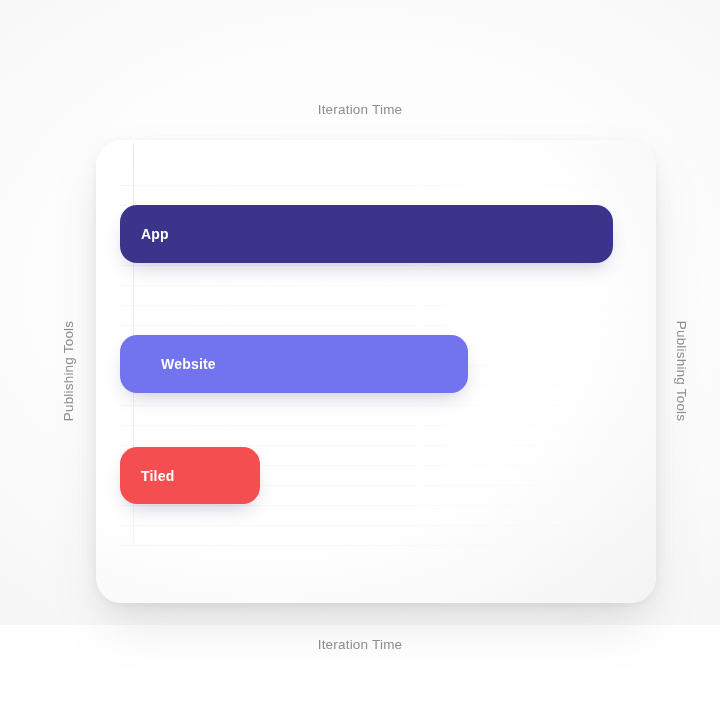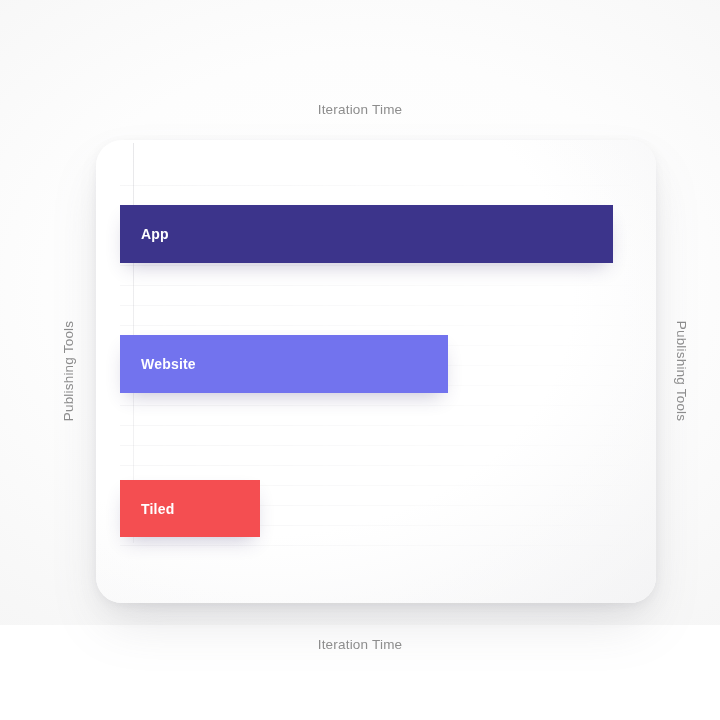--- a/index.html
+++ b/index.html
@@ -109,21 +109,21 @@
     top: -42px;
     width: 1px;
     height: 400px;
     background: linear-gradient(to bottom, rgba(150,150,160,0.22), rgba(150,150,160,0.10));
   }
 
   
   .bar {
     position: absolute;
     left: 120px;
-    border-radius: 0;
+    border-radius: 17px;
     display: flex;
     align-items: center;
     box-shadow: 0 9px 20px -7px rgba(60,50,110,0.30);
   }
   .bar-label {
     color: #ffffff;
     font-size: 14px;
     font-weight: 600;
     letter-spacing: 0.2px;
     margin-left: 21px;
@@ -152,23 +152,23 @@
       <div id="grid-axis-line"></div>
     </div>
 
     <div id="card-vignette"></div>
   </div>
 
   <div class="bar" id="bar-app" style="width: 493px; background: rgb(60, 52, 139);">
     <span class="bar-label">App</span>
   </div>
 
-  <div class="bar" id="bar-website" style="width: 328px; background: rgb(114, 115, 238);">
+  <div class="bar" id="bar-website" style="width: 328px; background: rgb(114, 115, 238); padding-left: 20px;">
     <span class="bar-label">Website</span>
   </div>
 
-  <div class="bar" id="bar-tiled" style="width: 140px; background: rgb(244, 78, 81); margin-top: 33px;">
+  <div class="bar" id="bar-tiled" style="width: 140px; background: rgb(244, 78, 81);">
     <span class="bar-label">Tiled</span>
   </div>
 
   <div class="axis-title" id="axis-title-bottom">Iteration Time</div>
 
 </div>
 
 </body></html>

